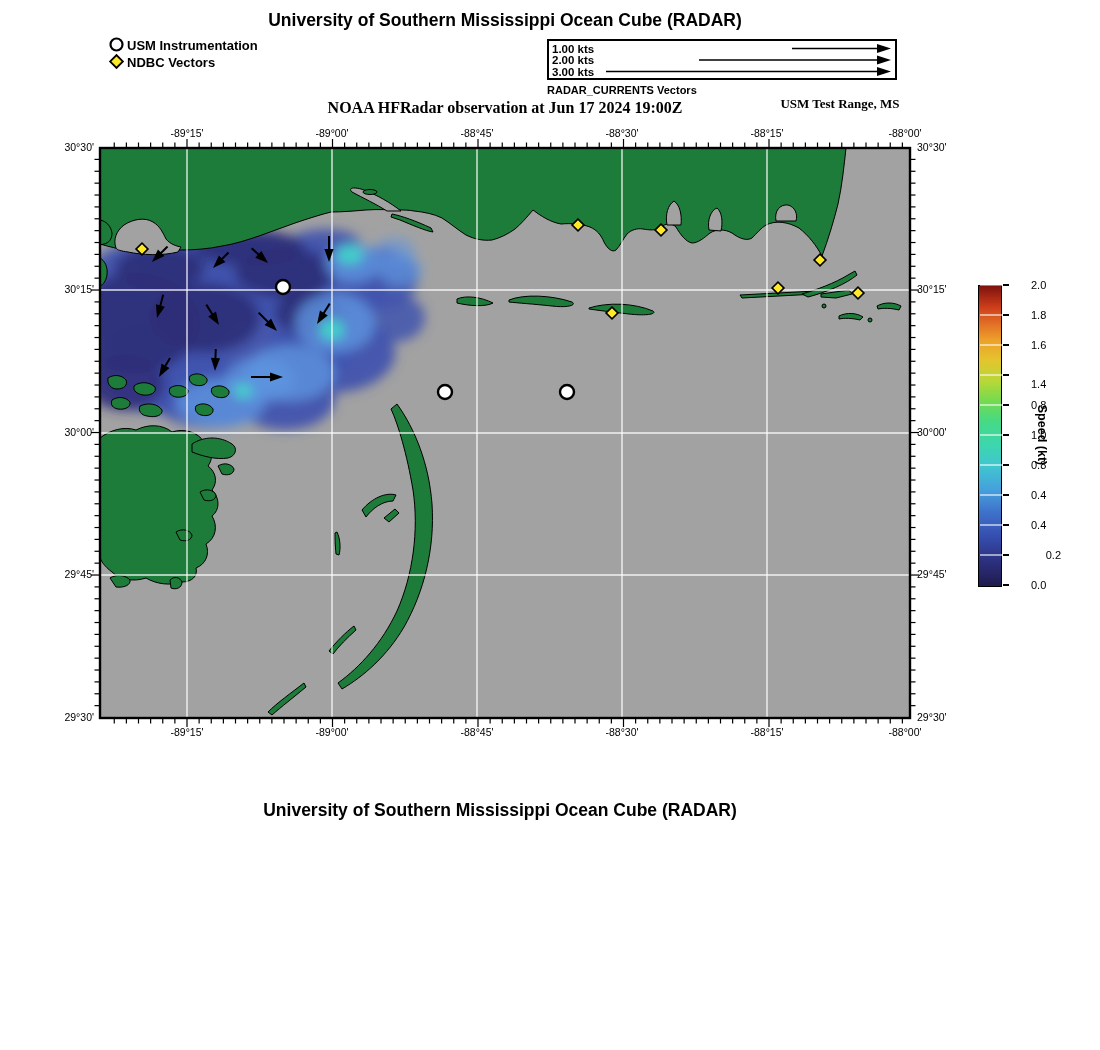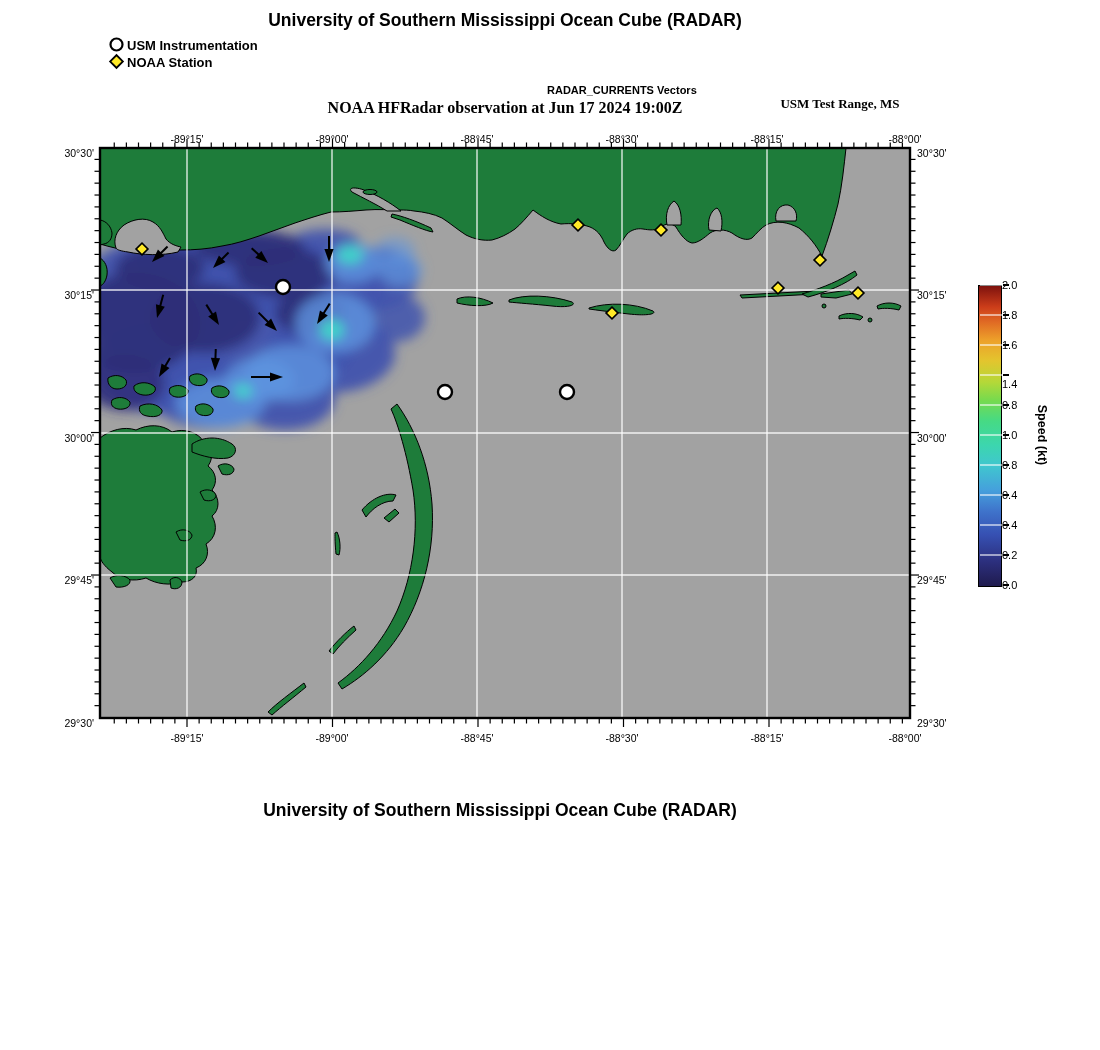--- a/index.html
+++ b/index.html
@@ -11,31 +11,31 @@
   #subtitle{left:100px;top:99px;width:810px;text-align:center;font-family:"Liberation Serif",serif;
             font-size:16px;font-weight:bold;}
   #range-label{left:740px;top:96px;width:200px;text-align:center;font-family:"Liberation Serif",serif;
             font-size:13px;font-weight:bold;}
   #legend{left:108px;top:36px;}
   .leg-row{display:flex;align-items:flex-end;height:17px;}
   .leg-row span.lbl{font-size:13px;font-weight:bold;margin-left:2px;}
   #vs-box{left:547px;top:39px;width:350px;height:41px;border:2.5px solid #000;background:#fff;box-sizing:border-box;}
   #vs-caption{left:547px;top:84px;width:350px;font-size:11px;font-weight:bold;text-align:left;}
   #map-wrap{left:84px;top:132px;width:842px;height:602px;}
-  #axis-labels{left:100px;top:148px;width:978px;height:570px;pointer-events:none;margin-top:6px;}
+  #axis-labels{left:100px;top:148px;width:978px;height:570px;pointer-events:none;}
   .ax{position:absolute;font-size:10.5px;white-space:nowrap;}
   .ax.top{top:-21px;width:60px;text-align:center;}
   .ax.bot{top:578px;width:60px;text-align:center;}
   .ax.lft{left:-62px;width:56px;text-align:right;}
   .ax.rgt{left:817px;width:56px;text-align:left;}
   #colorbar{left:978px;top:285px;width:110px;height:300px;}
   #cb-grad{position:absolute;left:0;top:0;width:22px;height:300px;border:1.5px solid #000;}
   .cb-white{position:absolute;left:1.5px;width:22px;height:1.5px;background:#fff;opacity:.55;}
   .cb-tick{position:absolute;left:25px;width:6px;height:1.5px;background:#000;}
-  .cb-label{position:absolute;left:24px;width:30px;font-size:11px;line-height:11px;}
+  .cb-label{position:absolute;left:53px;width:30px;font-size:11px;line-height:11px;}
   #cb-title{position:absolute;left:64px;top:150px;transform:translate(-50%,-50%) rotate(90deg);
             font-size:12.5px;font-weight:bold;white-space:nowrap;}
   svg text{font-family:"Liberation Sans",sans-serif;}
 </style>
 </head>
 <body>
 
 <div id="page">
 
   <div class="abs" id="title-top">University of Southern Mississippi Ocean Cube (RADAR)</div>
@@ -44,24 +44,37 @@
     <div class="leg-row">
       <svg width="17" height="17">
         <circle cx="8.5" cy="8.5" r="6" fill="#ffffff" stroke="#000" stroke-width="2.2"></circle>
       </svg>
       <span class="lbl">USM Instrumentation</span>
     </div>
     <div class="leg-row">
       <svg width="17" height="17">
         <rect x="4" y="4" width="9" height="9" fill="#ffe927" stroke="#000" stroke-width="1.8" transform="rotate(45 8.5 8.5)"></rect>
       </svg>
-      <span class="lbl">NOAA Station</span>
+      <span class="lbl">NDBC Vectors</span>
     </div>
   </div>
 
+  <div class="abs" id="vs-box">
+    <svg id="vs-svg" width="344" height="36">
+        <text x="3" y="11.5" font-size="11.5" font-weight="bold">1.00 kts</text>
+        <line x1="243" y1="7.5" x2="330" y2="7.5" stroke="#000" stroke-width="1.6"></line>
+        <polygon points="342,7.5 328,3 328,12" fill="#000"></polygon>
+        <text x="3" y="23" font-size="11.5" font-weight="bold">2.00 kts</text>
+        <line x1="150" y1="19" x2="330" y2="19" stroke="#000" stroke-width="1.6"></line>
+        <polygon points="342,19 328,14.5 328,23.5" fill="#000"></polygon>
+        <text x="3" y="34.5" font-size="11.5" font-weight="bold">3.00 kts</text>
+        <line x1="57" y1="30.5" x2="330" y2="30.5" stroke="#000" stroke-width="1.6"></line>
+        <polygon points="342,30.5 328,26 328,35" fill="#000"></polygon>
+      </svg>
+  </div>
   <div class="abs" id="vs-caption">RADAR_CURRENTS Vectors</div>
 
   <div class="abs" id="subtitle">NOAA HFRadar observation at Jun 17 2024 19:00Z</div>
   <div class="abs" id="range-label">USM Test Range, MS</div>
 
   <div class="abs" id="map-wrap">
     <svg id="map-svg" width="842" height="602" viewBox="-16 -16 842 602">
       <defs>
         <filter id="blobblur" x="-30%" y="-30%" width="160%" height="160%">
           <feGaussianBlur stdDeviation="6"></feGaussianBlur>
@@ -470,21 +483,21 @@
       <div class="ax rgt" style="top: 563px;">29°30'</div>
     </div>
 
   <div class="abs" id="colorbar">
     <div id="cb-grad" style="background: linear-gradient(to top, rgb(31, 27, 78) 0%, rgb(44, 47, 125) 8%, rgb(54, 80, 178) 17%, rgb(63, 116, 203) 25%, rgb(69, 160, 220) 32%, rgb(64, 198, 207) 40%, rgb(60, 214, 174) 47%, rgb(70, 218, 132) 55%, rgb(119, 218, 78) 62%, rgb(181, 216, 56) 68%, rgb(227, 197, 46) 75%, rgb(237, 160, 42) 82%, rgb(224, 106, 36) 88%, rgb(204, 61, 26) 93%, rgb(126, 18, 14) 100%);"></div>
     <div id="cb-title">Speed (kt)</div>
   <div class="cb-tick" style="top: 299.25px;"></div>
       <div class="cb-label" style="top: 294.5px;">0.0</div>
       <div class="cb-white" style="top: 269.25px;"></div>
       <div class="cb-tick" style="top: 269.25px;"></div>
-      <div class="cb-label" style="top: 264.5px;">0.2</div>
+      <div class="cb-label" style="top: 264.5px; text-align: right;">0.2</div>
       <div class="cb-white" style="top: 239.25px;"></div>
       <div class="cb-tick" style="top: 239.25px;"></div>
       <div class="cb-label" style="top: 234.5px;">0.4</div>
       <div class="cb-white" style="top: 209.25px;"></div>
       <div class="cb-tick" style="top: 209.25px;"></div>
       <div class="cb-label" style="top: 204.5px;">0.4</div>
       <div class="cb-white" style="top: 179.25px;"></div>
       <div class="cb-tick" style="top: 179.25px;"></div>
       <div class="cb-label" style="top: 174.5px;">0.8</div>
       <div class="cb-white" style="top: 149.25px;"></div>

